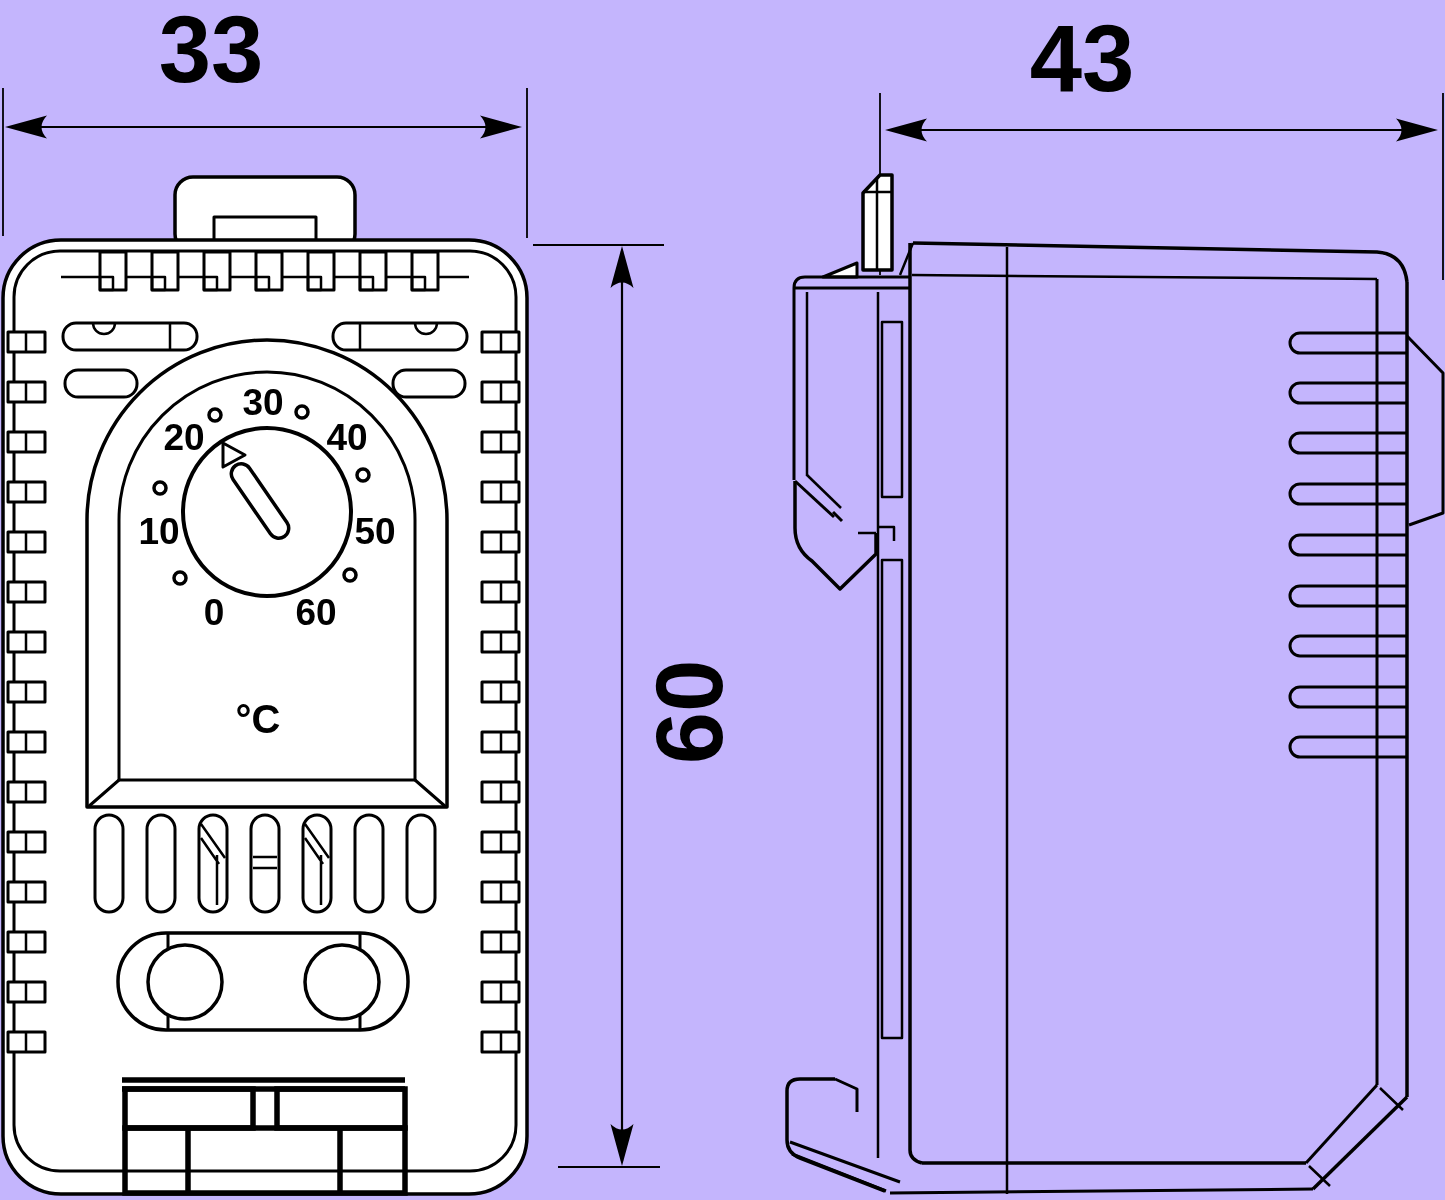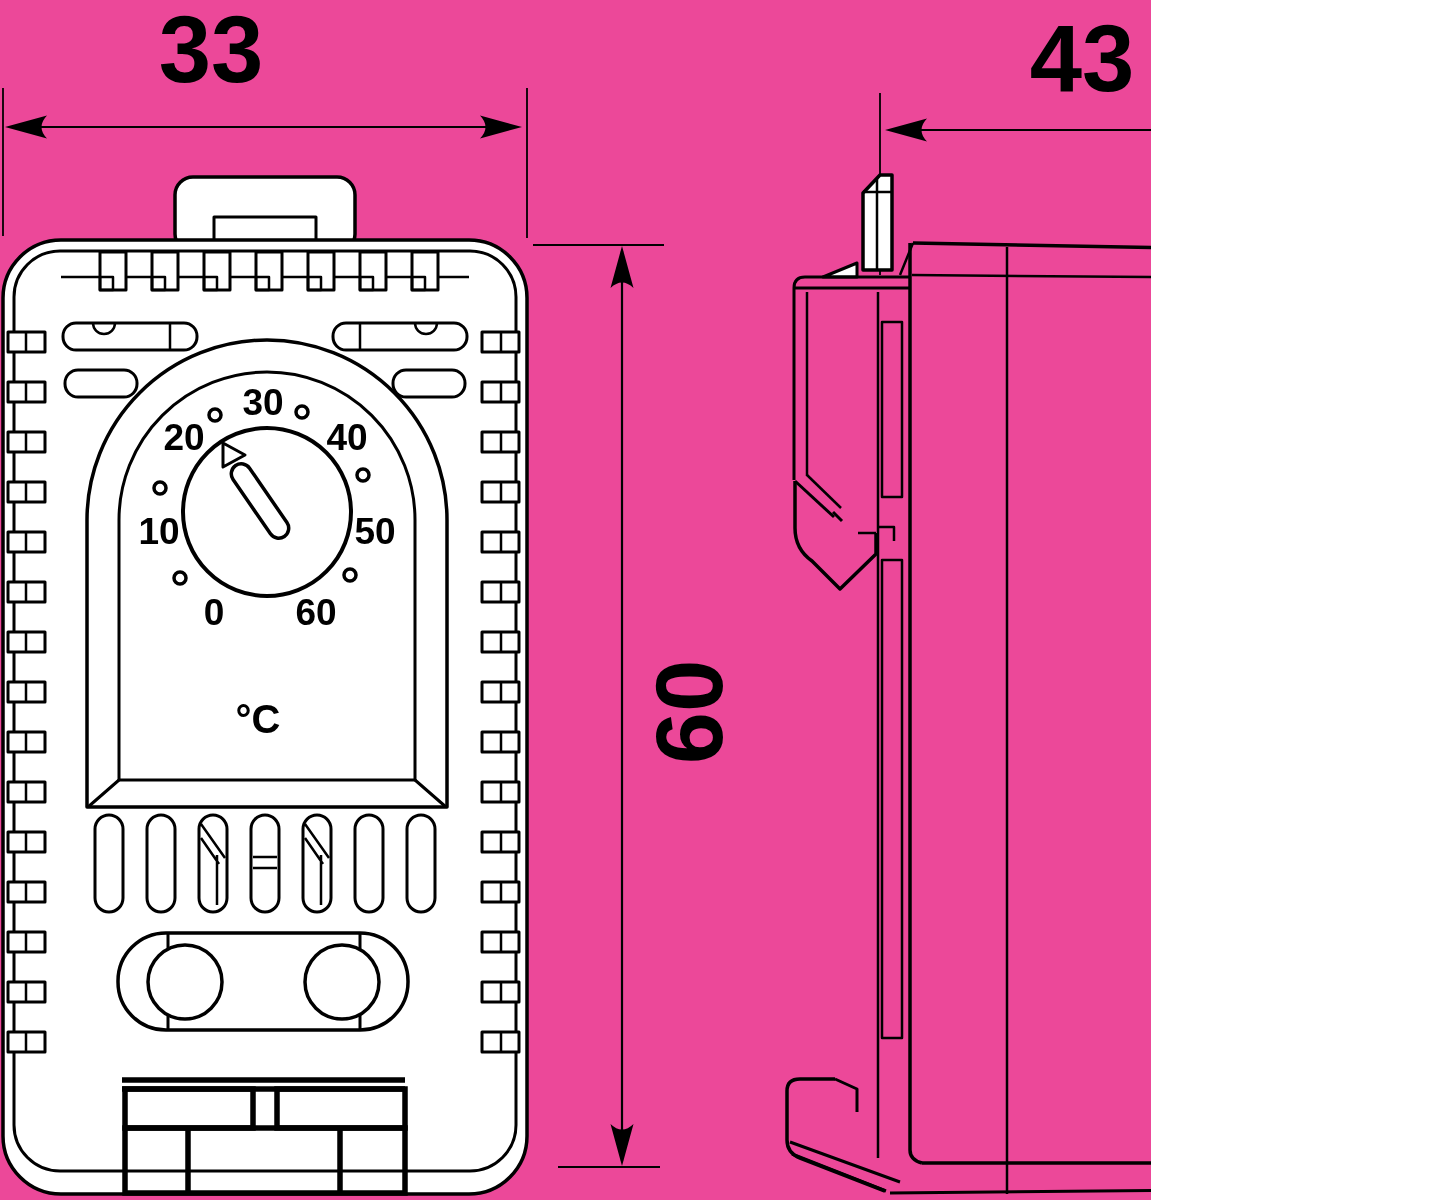--- a/index.html
+++ b/index.html
@@ -1,16 +1,16 @@
 <!DOCTYPE html>
 <html><head>
 <meta charset="utf-8">
 <style>
   html,body{margin:0;padding:0;background:#fff;}
-  .canvas{position:relative;width:1151px;height:1200px;background:#ec4899;overflow:hidden;}
+  .canvas{position:relative;width:1445px;height:1200px;background:#c4b5fd;overflow:hidden;}
   svg{display:block;}
   text{font-family:"Liberation Sans","DejaVu Sans",sans-serif;fill:#000;}
   .dimtext{font-size:94px;font-weight:bold;}
   .dialtext{font-size:37px;font-weight:bold;}
   .unittext{font-size:40px;font-weight:bold;}
   .thin{stroke:#000;stroke-width:1.8;fill:none;}
   .dim{stroke:#000;stroke-width:2.2;fill:none;}
   .o35{stroke:#000;stroke-width:3.5;fill:none;stroke-linejoin:round;}
   .o35w{stroke:#000;stroke-width:3.5;fill:#fff;stroke-linejoin:round;}
   .o3{stroke:#000;stroke-width:3;fill:none;stroke-linejoin:round;}

